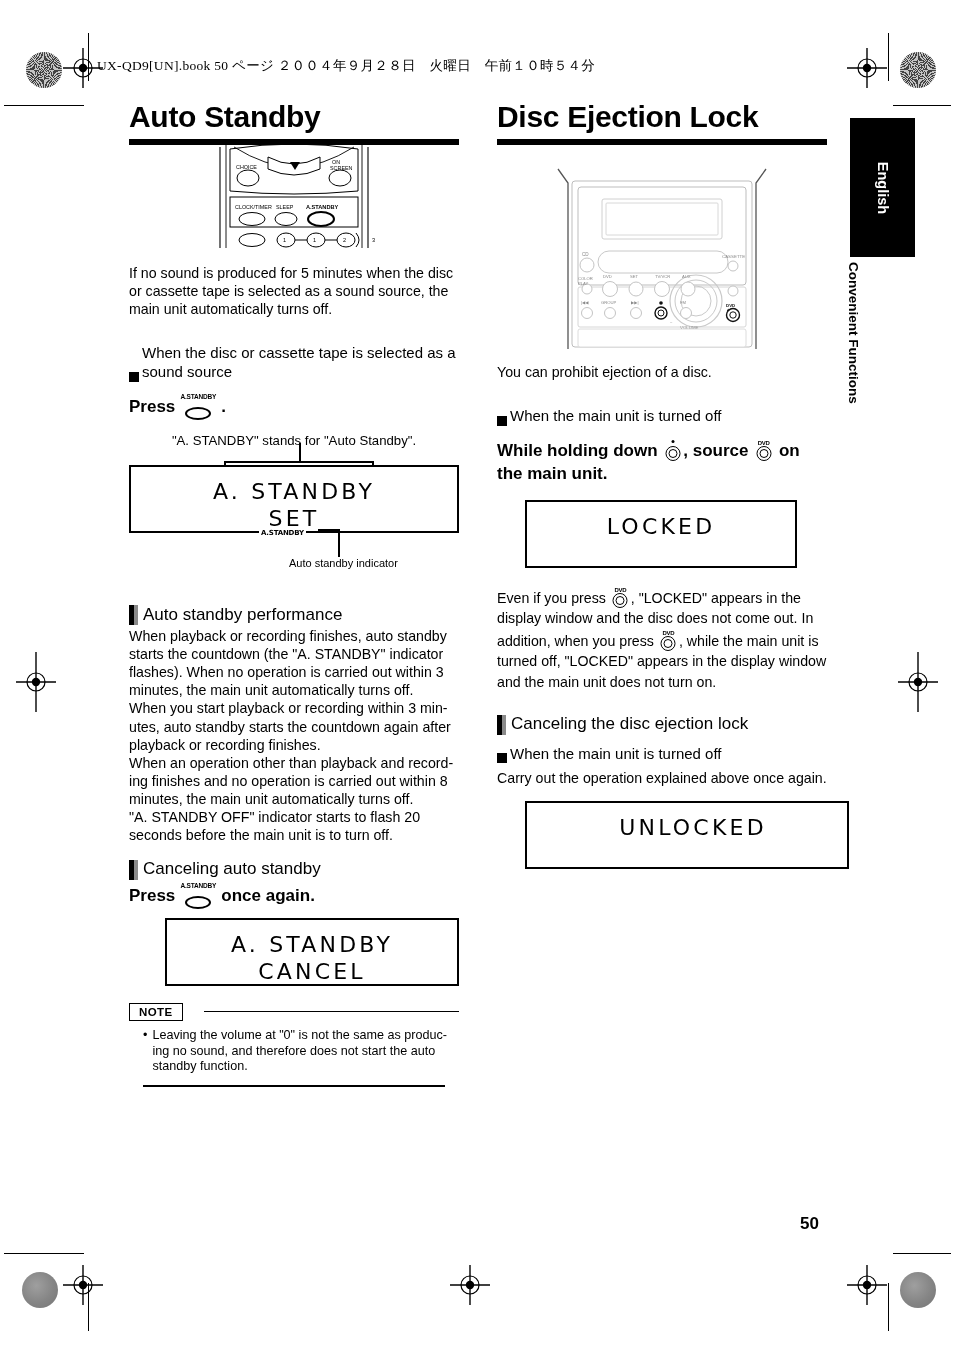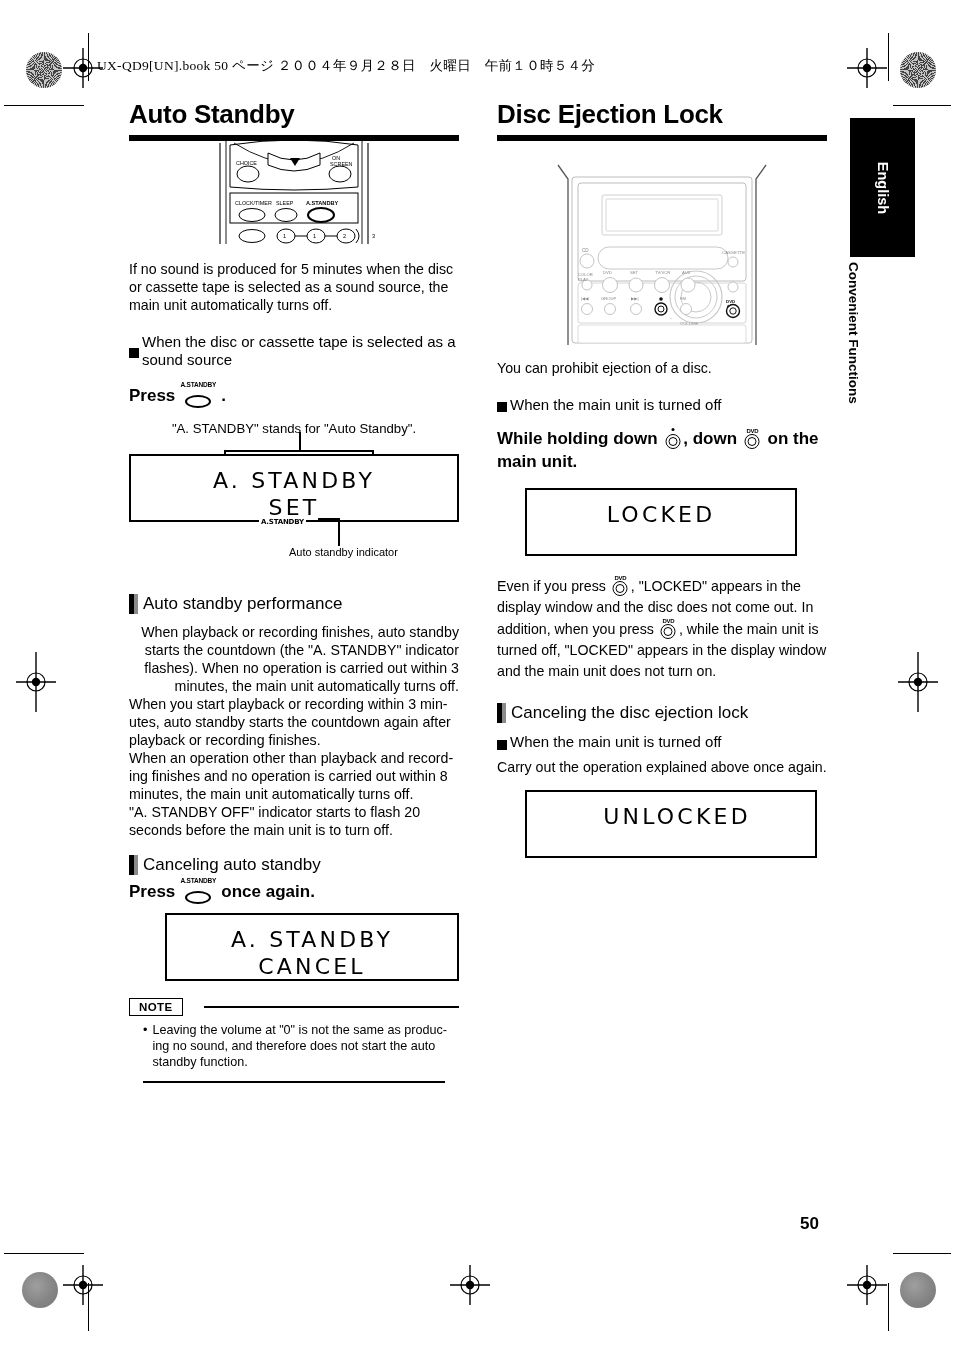--- a/index.html
+++ b/index.html
@@ -31,33 +31,33 @@
     font-family:"Liberation Serif","DejaVu Serif",serif;
     font-size:13.5px;letter-spacing:.3px;white-space:nowrap;color:#000;
   }
 
   
   .col{position:absolute;top:100px;}
   .col-left{left:129px;width:330px;}
   .col-right{left:497px;width:330px;}
 
   h1.title{
-    font-size:26px;font-weight:bold;margin:0;letter-spacing:-.3px;
+    font-size:30px;font-weight:bold;margin:0;letter-spacing:-.3px;
     line-height:1.1;
   }
   .title-rule{height:6px;background:#000;margin-top:6px;}
 
   p.body{
     font-size:14.2px;line-height:1.27;margin:14px 0 0 0;
   }
   p.body.tight{margin-top:8px;}
 
   .sq-head{
-    font-size:15px;line-height:1.25;margin:19px 0 0 0;
-    display:flex;align-items:center;gap:0;
+    font-size:15px;line-height:1.25;margin:26px 0 0 0;
+    display:flex;align-items:flex-end;gap:0;
   }
   .sq-head .sq{
     display:inline-block;width:10px;height:10px;background:#000;
     margin-right:3px;margin-top:4px;flex:0 0 auto;
   }
   .sq-head .sq-txt{display:block;}
 
   .press-line{
     font-size:17px;font-weight:bold;margin:13px 0 0 0;
     display:flex;align-items:center;gap:6px;line-height:1.35;
@@ -336,21 +336,21 @@
         <div class="lh" style="left:0;top:0;width:22px;"></div>
         <div class="lv" style="left:20px;top:0;height:28px;"></div>
       </div>
       <div class="indcaption" style="left:160px;top:92px;">Auto standby indicator</div>
     </div>
 
     <div class="barhead" style="margin-top:72px;">
       <span class="bar"></span>
       <span class="bhtxt">Auto standby performance</span>
     </div>
-    <p class="body tight" style="margin-top:9px;text-align:right;">When playback or recording finishes, auto standby starts the countdown (the "A. STANDBY" indicator flashes). When no operation is carried out within 3 minutes, the main unit automatically turns off.</p>
+    <p class="body tight" style="margin-top:2px;">When playback or recording finishes, auto standby starts the countdown (the "A. STANDBY" indicator flashes). When no operation is carried out within 3 minutes, the main unit automatically turns off.</p>
     <p class="body tight" style="margin-top:0;">When you start playback or recording within 3 min-utes, auto standby starts the countdown again after playback or recording finishes.</p>
     <p class="body tight" style="margin-top:0;">When an operation other than playback and record-ing finishes and no operation is carried out within 8 minutes, the main unit automatically turns off.</p>
     <p class="body tight" style="margin-top:0;">"A. STANDBY OFF" indicator starts to flash 20 seconds before the main unit is to turn off.</p>
 
     <div class="barhead" style="">
       <span class="bar"></span>
       <span class="bhtxt">Canceling auto standby</span>
     </div>
 
     <div class="press-line" style="margin-top:4px;">
@@ -449,21 +449,21 @@
     <div class="sq-head">
       <span class="sq"></span>
       <span class="sq-txt">When the main unit is turned off</span>
     </div>
 
     <div class="press-line wrap">
       <span>While holding down</span>
       <span class="rbtn">
         <span class="rdot"></span>
         <span class="rring"></span>
-      </span><span>, down</span>
+      </span><span>, source</span>
       <span class="rbtn">
         <span class="rlab">DVD</span>
         <span class="rring"></span>
       </span>
       <span>on the main unit.</span>
     </div>
 
     <div class="disp" style="height:68px;margin:14px 0 0 28px;width:272px;">
       <div class="dtext">LOCKED</div>
     </div>
@@ -486,21 +486,21 @@
       <span class="bhtxt">Canceling the disc ejection lock</span>
     </div>
 
     <div class="sq-head" style="margin-top:10px;">
       <span class="sq"></span>
       <span class="sq-txt">When the main unit is turned off</span>
     </div>
 
     <p class="body tight" style="margin-top:6px;">Carry out the operation explained above once again.</p>
 
-    <div class="disp" style="height:68px;margin:14px 0 0 28px;width:292px;padding-left:12px;">
+    <div class="disp" style="height:68px;margin:14px 0 0 28px;width:324px;padding-left:12px;">
       <div class="dtext">UNLOCKED</div>
     </div>
 
   </div>
 
   <div class="tabblack">
     <span class="vtxt">English</span>
   </div>
   <div class="sidecat">Convenient Functions</div>
 

